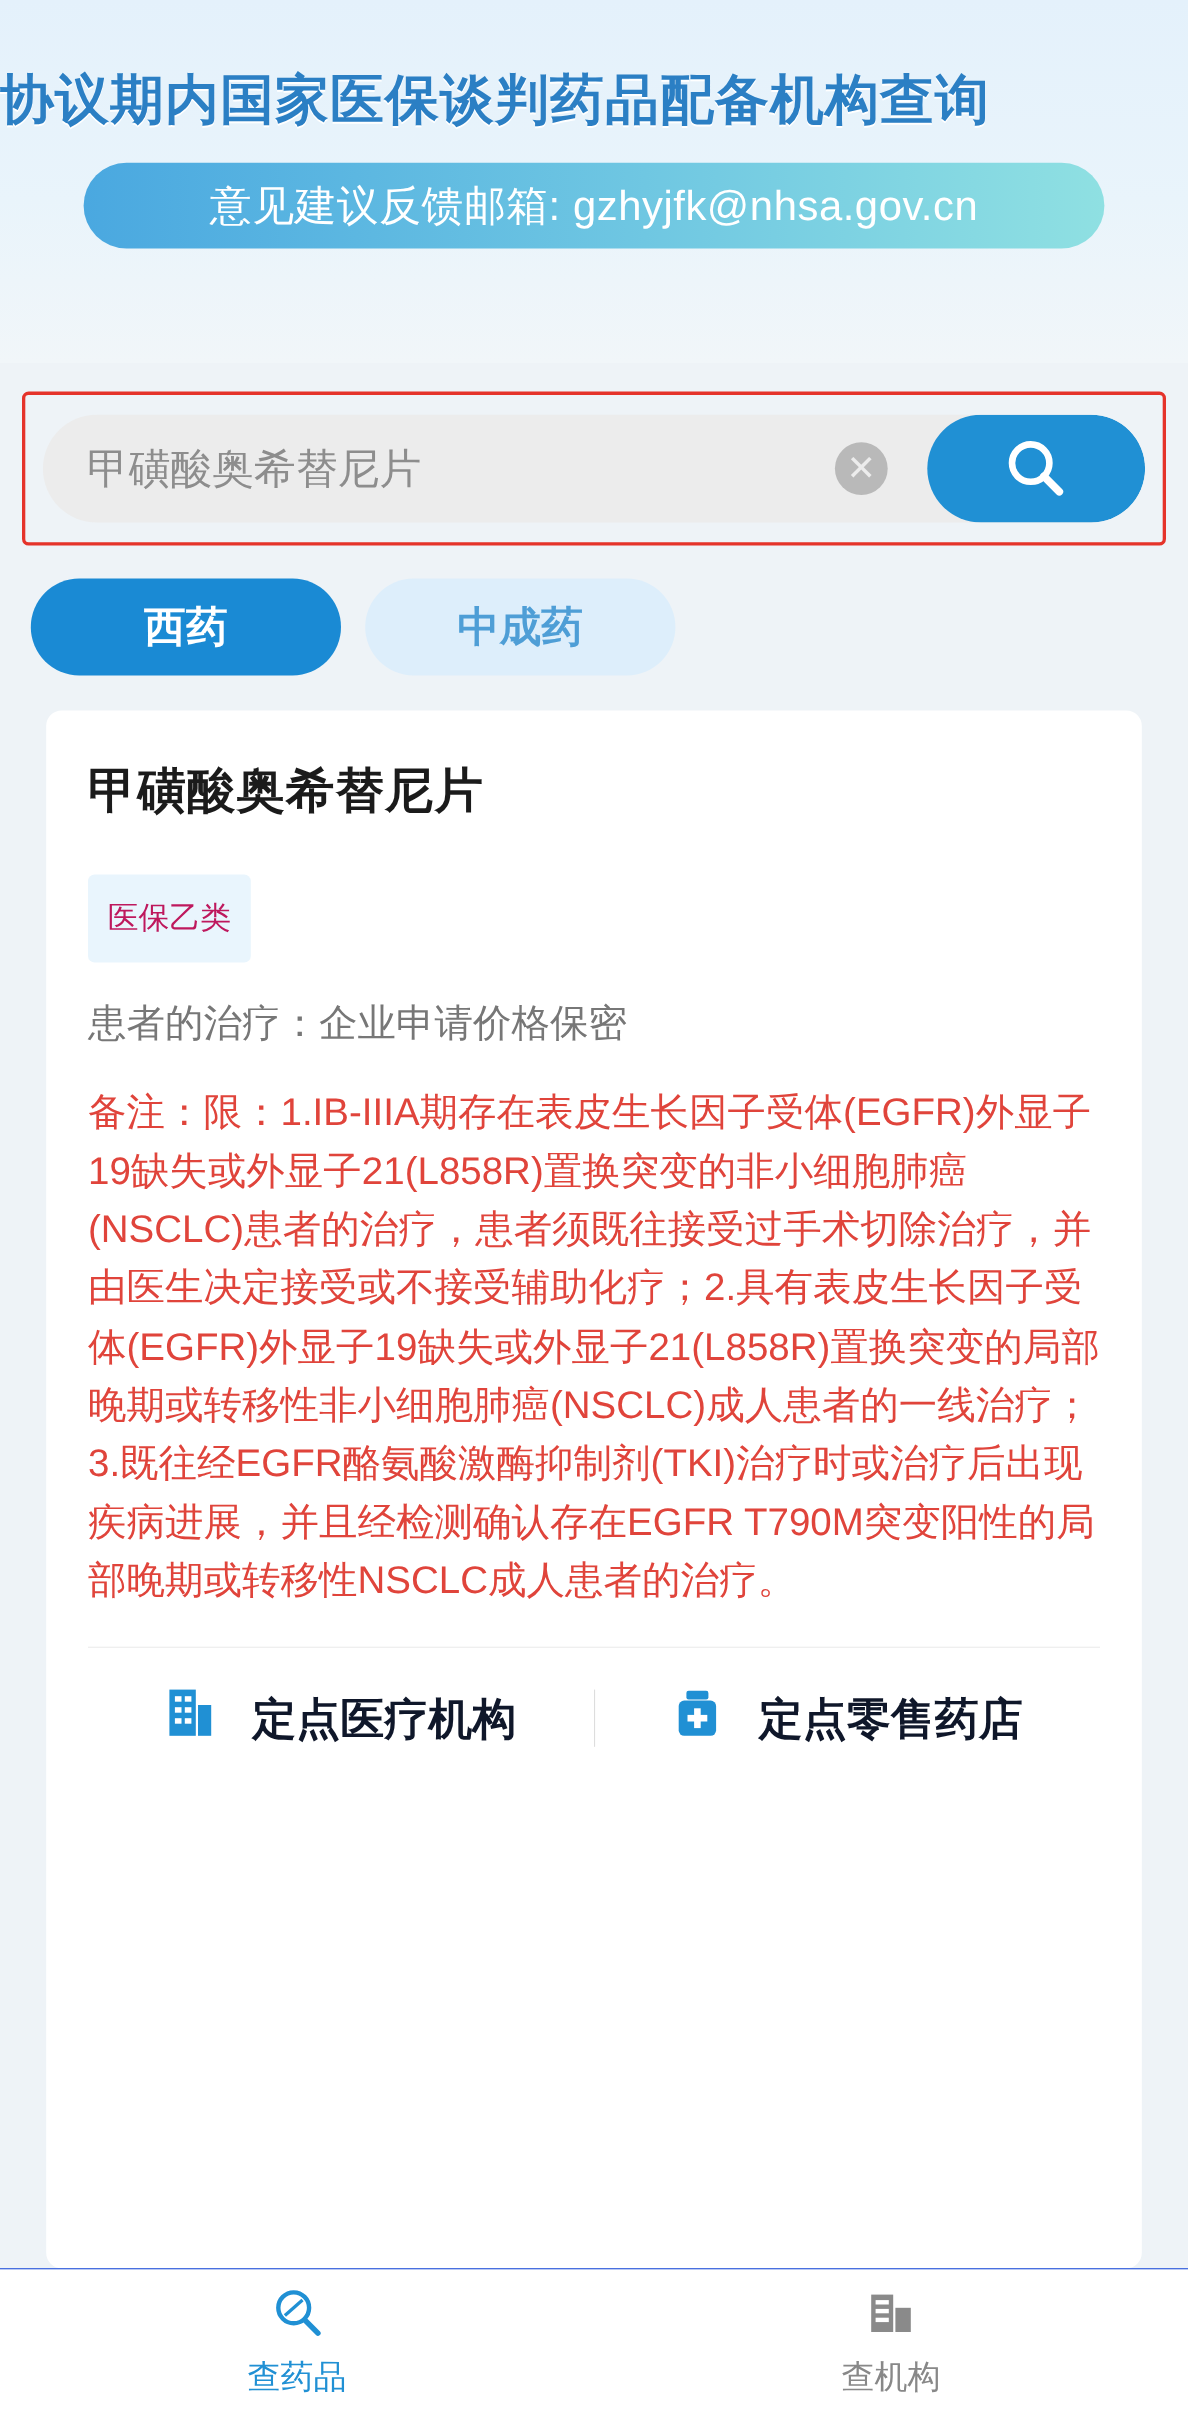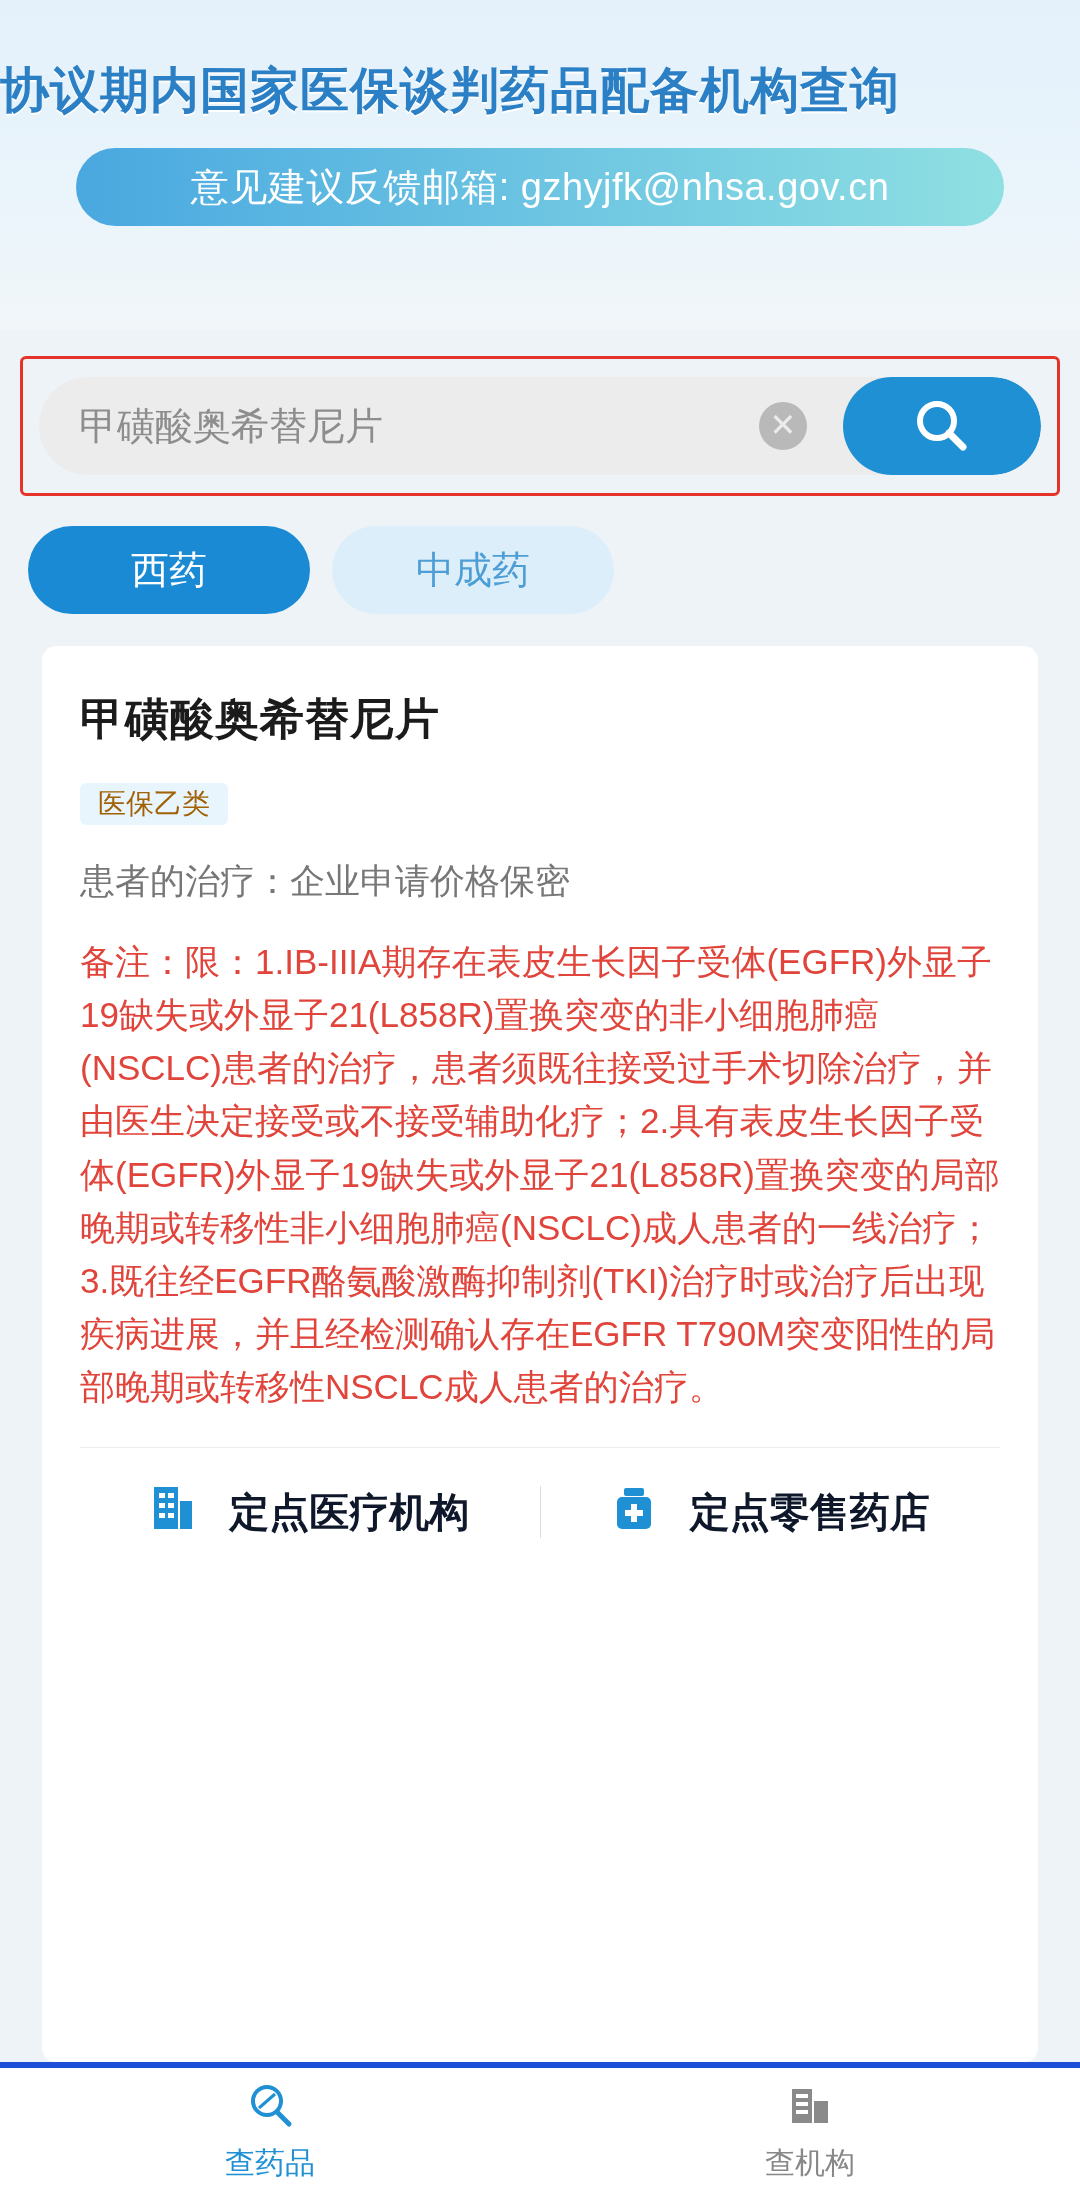--- a/index.html
+++ b/index.html
@@ -108,20 +108,21 @@
     flex: 0 0 auto;
   }
   .tab {
     width: 282px;
     height: 88px;
     border-radius: 44px;
     display: flex;
     align-items: center;
     justify-content: center;
     font-size: 38px;
+    font-weight: bold;
   }
   .tab.active { background: #1a8ad4; color: #ffffff; }
   .tab.inactive { background: #ddeefb; color: #4e9ed6; }
 
   
   .card {
     margin: 32px 42px 0;
     background: #ffffff;
     border-radius: 14px;
     padding: 44px 38px 0;
@@ -129,24 +130,24 @@
     min-height: 0;
   }
   .drug-name {
     font-size: 44px;
     font-weight: bold;
     color: #1b1b1b;
     letter-spacing: 1px;
   }
   .badge {
     display: inline-block;
-    margin-top: 34px;
-    padding: 2px 18px;
+    margin-top: 46px;
+    padding: 21px 18px;
     background: #e9f5fd;
-    color: #a16207;
+    color: #be185d;
     font-size: 28px;
     border-radius: 6px;
   }
   .meta {
     margin-top: 30px;
     font-size: 35px;
     line-height: 1.48;
     color: #777777;
   }
   .meta-row { margin-bottom: 4px; }
@@ -176,21 +177,21 @@
     color: #0f172a;
     font-weight: bold;
   }
   .card-action-sep { width: 1px; height: 52px; background: #dddddd; }
 
   
   .bottom-nav {
     height: 132px;
     background: #ffffff;
     display: flex;
-    border-top: 6px solid #1d4ed8;
+    border-top: 1px solid #1d4ed8;
     flex: 0 0 auto;
     align-items: center;
   }
   .nav-item {
     flex: 1 1 0;
     display: flex;
     flex-direction: column;
     align-items: center;
     justify-content: center;
     gap: 8px;

